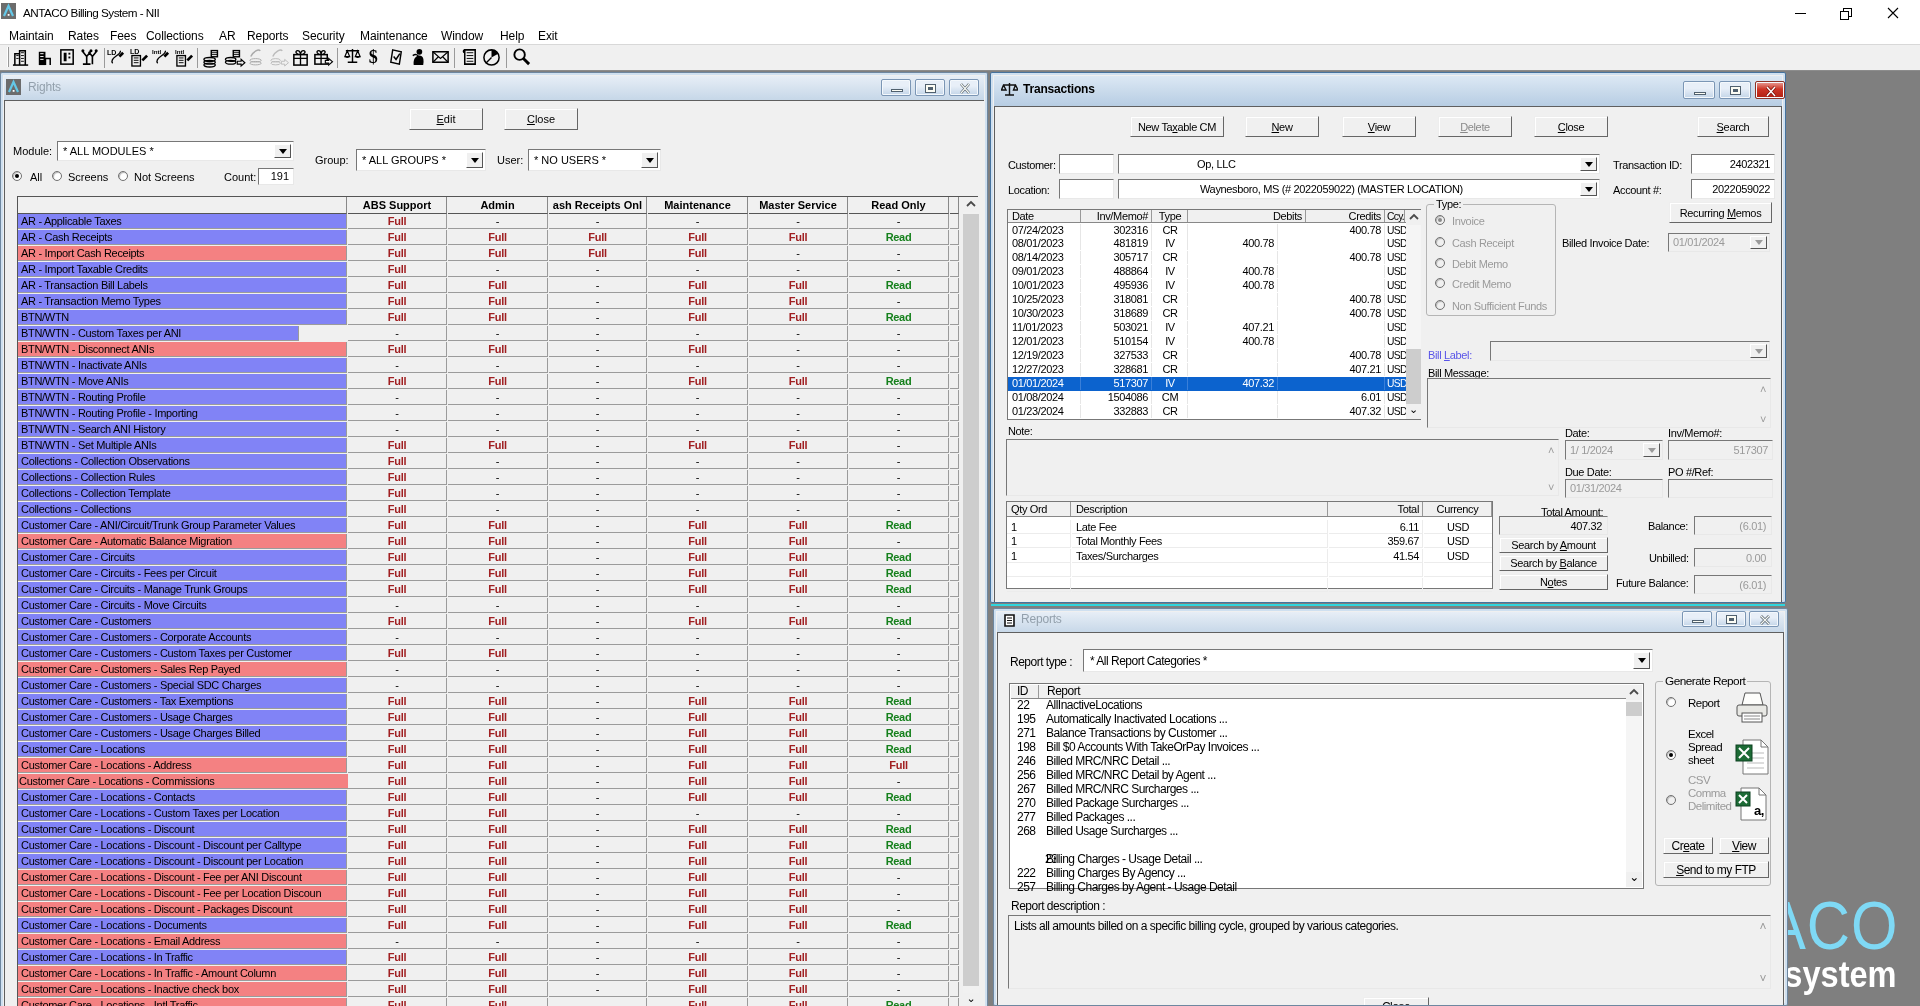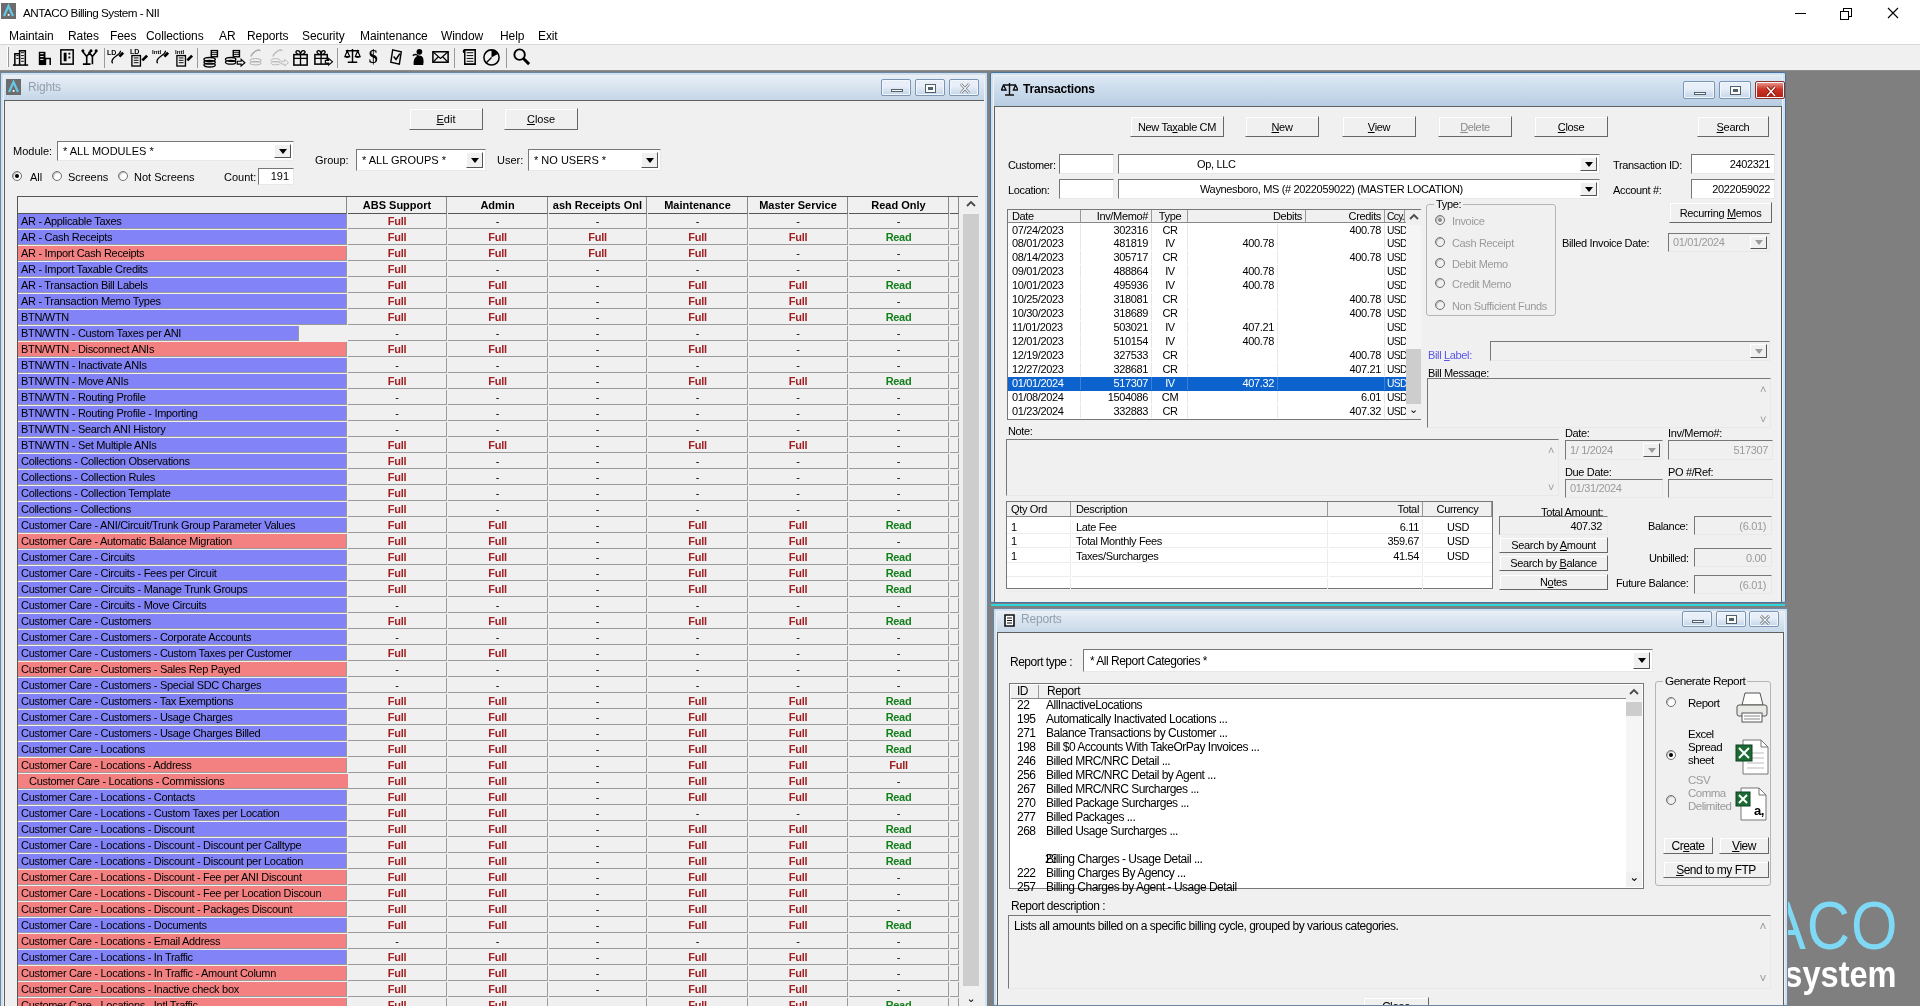--- a/index.html
+++ b/index.html
@@ -528,21 +528,21 @@
             <div class="rcell" style="left:0;width:329px;background:#f48182;padding-left:3px">Customer Care - Locations - Address</div>
             <div class="rcell cFull" style="left:330px;width:99px">Full</div>
             <div class="rcell cFull" style="left:430px;width:100px">Full</div>
             <div class="rcell cDash" style="left:531px;width:98px">-</div>
             <div class="rcell cFull" style="left:630px;width:100px">Full</div>
             <div class="rcell cFull" style="left:731px;width:99px">Full</div>
             <div class="rcell cFull" style="left:831px;width:100px">Full</div>
             <div class="rcell cDash" style="left:932px;width:9px"></div>
           </div>
           <div class="rrow" style="top:577px">
-            <div class="rcell" style="left:0;width:342px;background:#f48182;padding-left:11px">Customer Care - Locations - Commissions</div>
+            <div class="rcell" style="left:0;width:342px;background:#f48182;padding-left:1px">Customer Care - Locations - Commissions</div>
             <div class="rcell cFull" style="left:330px;width:99px">Full</div>
             <div class="rcell cFull" style="left:430px;width:100px">Full</div>
             <div class="rcell cDash" style="left:531px;width:98px">-</div>
             <div class="rcell cFull" style="left:630px;width:100px">Full</div>
             <div class="rcell cFull" style="left:731px;width:99px">Full</div>
             <div class="rcell cDash" style="left:831px;width:100px">-</div>
             <div class="rcell cDash" style="left:932px;width:9px"></div>
           </div>
           <div class="rrow" style="top:593px">
             <div class="rcell" style="left:0;width:329px;background:#8183f6;padding-left:3px">Customer Care - Locations - Contacts</div>

